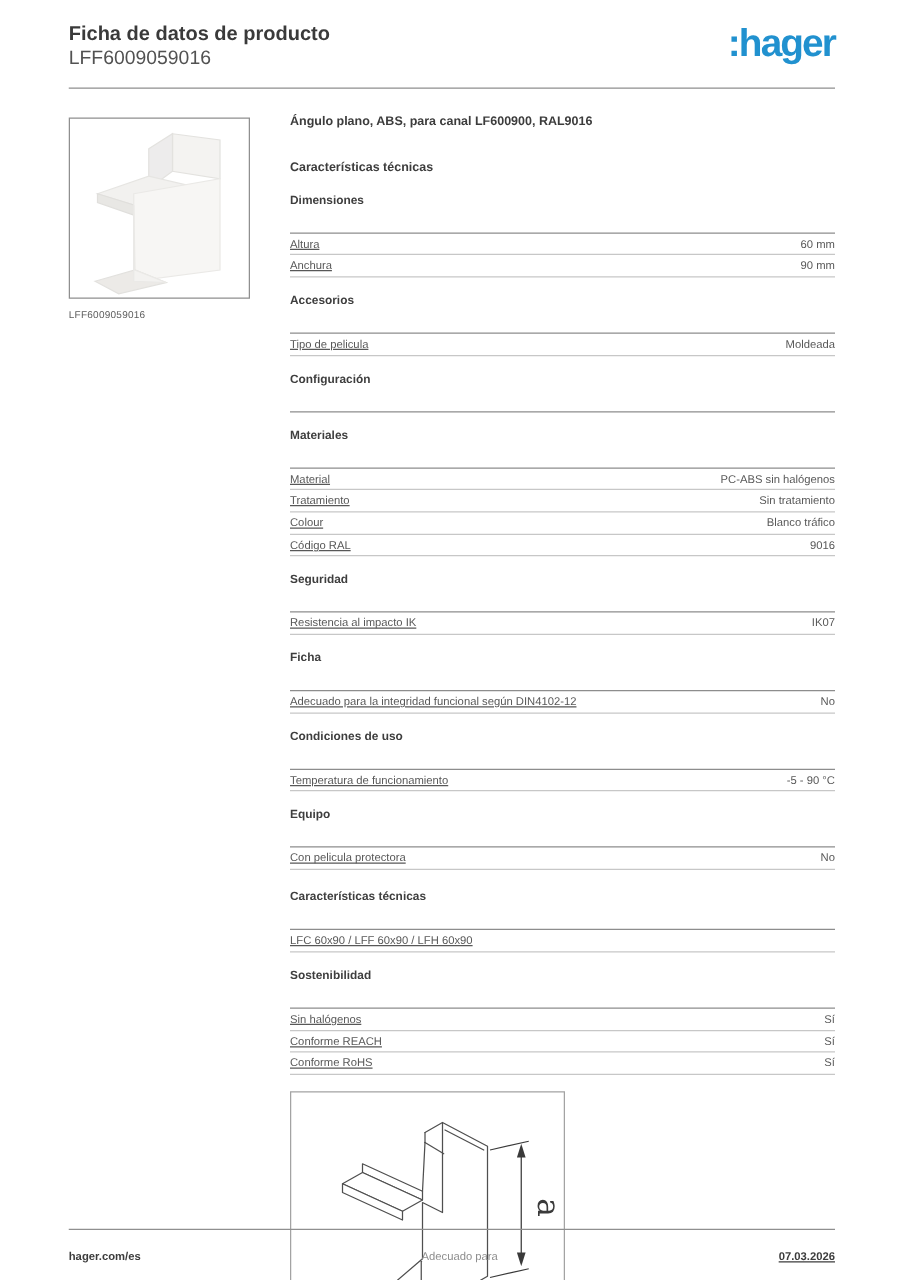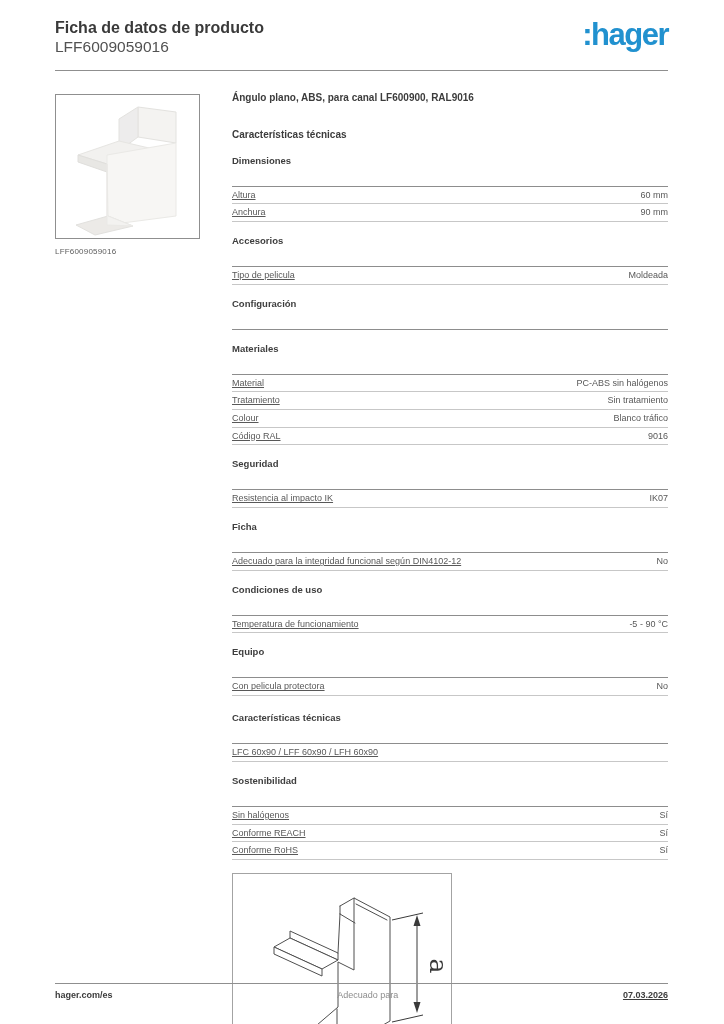--- a/index.html
+++ b/index.html
@@ -36,21 +36,21 @@
           padding:3px 0 2px; border-bottom:1px solid #c7c7c7; line-height:1.3; }
   .tlabel { text-align:left; padding-right:10px;text-decoration:underline; }
   .tvalue { text-align:right; white-space:nowrap; }
 
   .grp-b { margin-top:16px; }
   .illus-head { margin-top:20px; margin-bottom:12px; }
   .drawbox { width:220px; height:223px; border:1px solid #a3a3a3; background:#fff; }
 
   
   .footer { position:absolute; left:55px; right:56px; top:983px;
-            border-top:1px solid #8f8f8f; padding-top:6px;
+            border-top:1px solid #8f8f8f; padding-top:16px;
             display:flex; justify-content:space-between; align-items:baseline; font-size:9px; }
   .f-left  { font-weight:bold; color:#3c3c3c; text-decoration:none; }
   .f-center{ color:#8d8d8d; }
   .f-right { font-weight:bold; color:#3c3c3c;text-decoration:underline; }
 </style>
 </head>
 <body>
 
 <div class="page">
   <div class="content">

